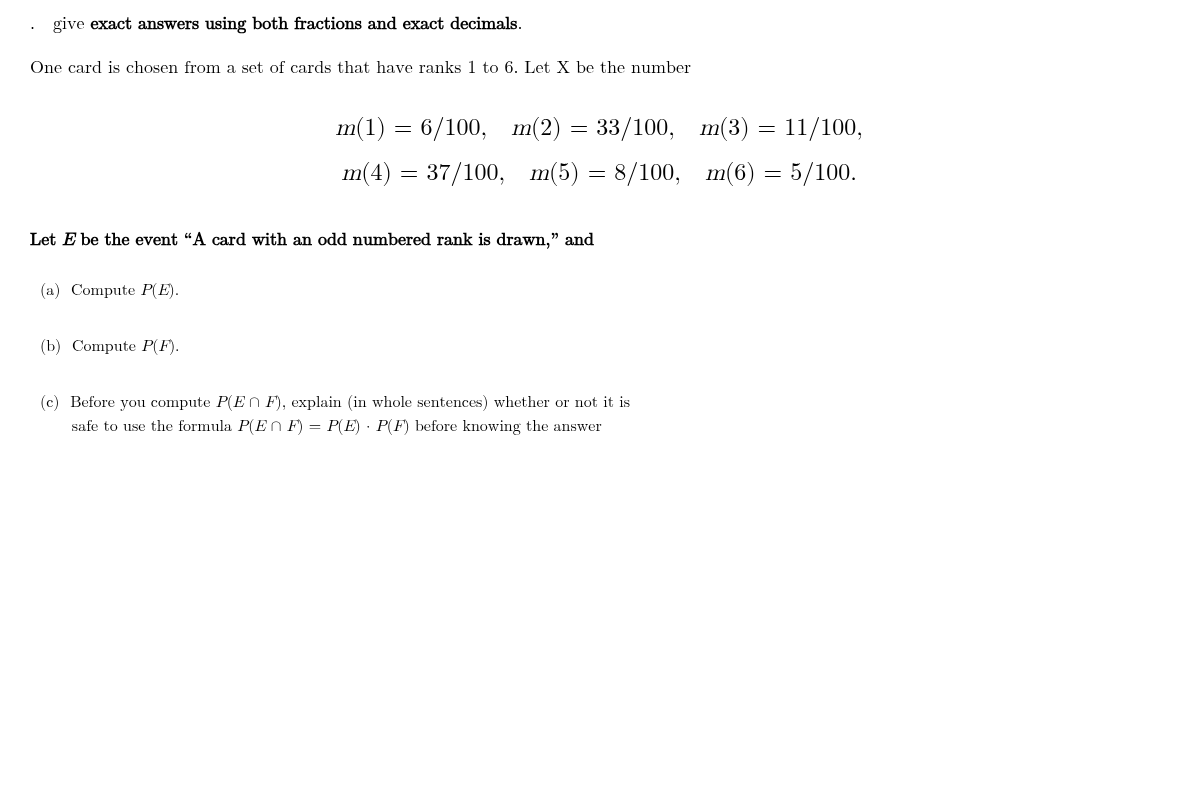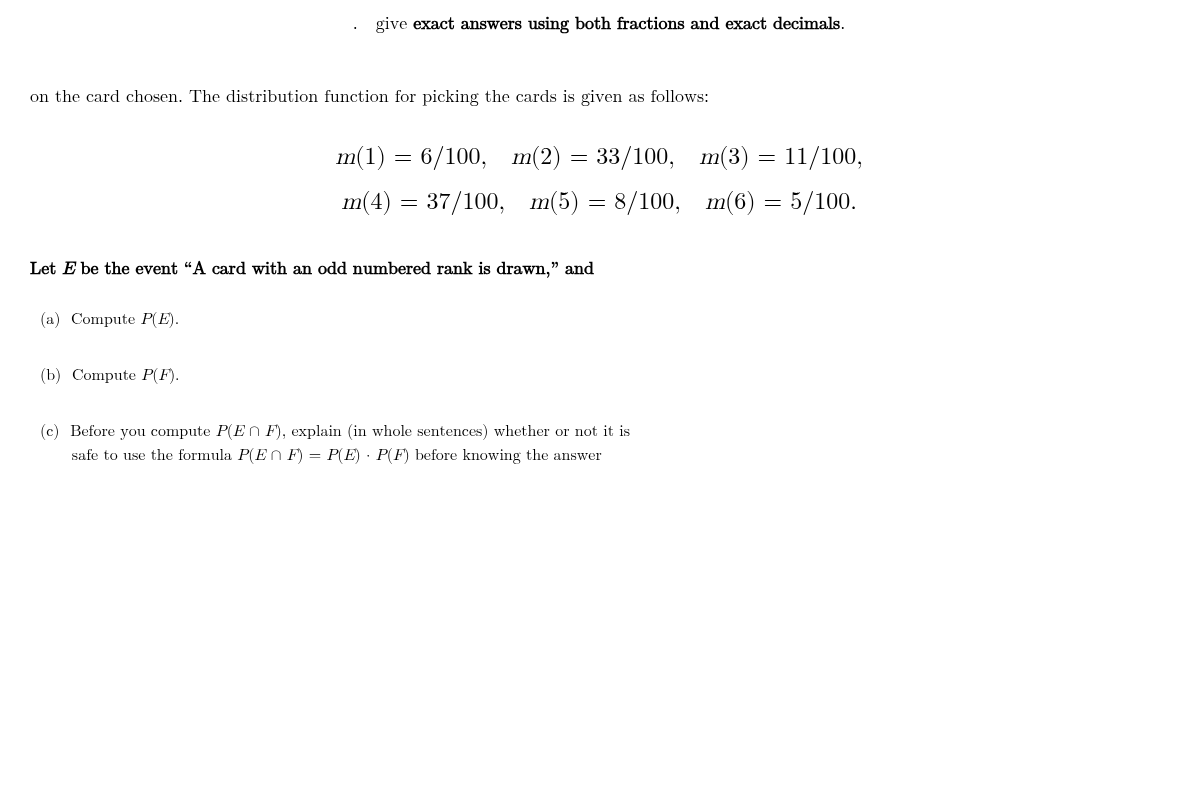--- a/index.html
+++ b/index.html
@@ -13,21 +13,20 @@
       font-family: "Computer Modern", "Latin Modern Math", Georgia, "Times New Roman", serif;
       font-size: 18px;
       color: #000000;
       width: 1198px;
       min-height: 804px;
       padding: 10px 30px 30px 30px;
       line-height: 1.5;
     }
 
     .header-line {
-      text-align: center;
       margin-bottom: 16px;
       font-size: 18px;
     }
 
     .header-line .bold {
       font-weight: bold;
     }
 
     .intro-text {
       font-size: 18px;
@@ -56,22 +55,21 @@
     }
   </style>
 </head>
 <body>
 
 <div class="header-line">
   <span>. &nbsp;&nbsp;</span><span>give </span><span class="bold">exact answers using both fractions and exact decimals</span><span>.</span>
 </div>
 
 <div class="intro-text">
-  <br>
-  <span>on the card chosen. The distribution function for picking the cards is given as follows:</span>
+  <span>One card is chosen from a set of cards that have ranks 1 to 6. Let X be the number</span><br>
 </div>
 
 <div class="math-block">
   <div>
     <span><span style="font-style:italic;">m</span>(1) = 6/100, &nbsp; <span style="font-style:italic;">m</span>(2) = 33/100, &nbsp; <span style="font-style:italic;">m</span>(3) = 11/100,</span>
   </div>
   <div>
     <span><span style="font-style:italic;">m</span>(4) = 37/100, &nbsp; <span style="font-style:italic;">m</span>(5) = 8/100, &nbsp; <span style="font-style:italic;">m</span>(6) = 5/100.</span>
   </div>
 </div>

